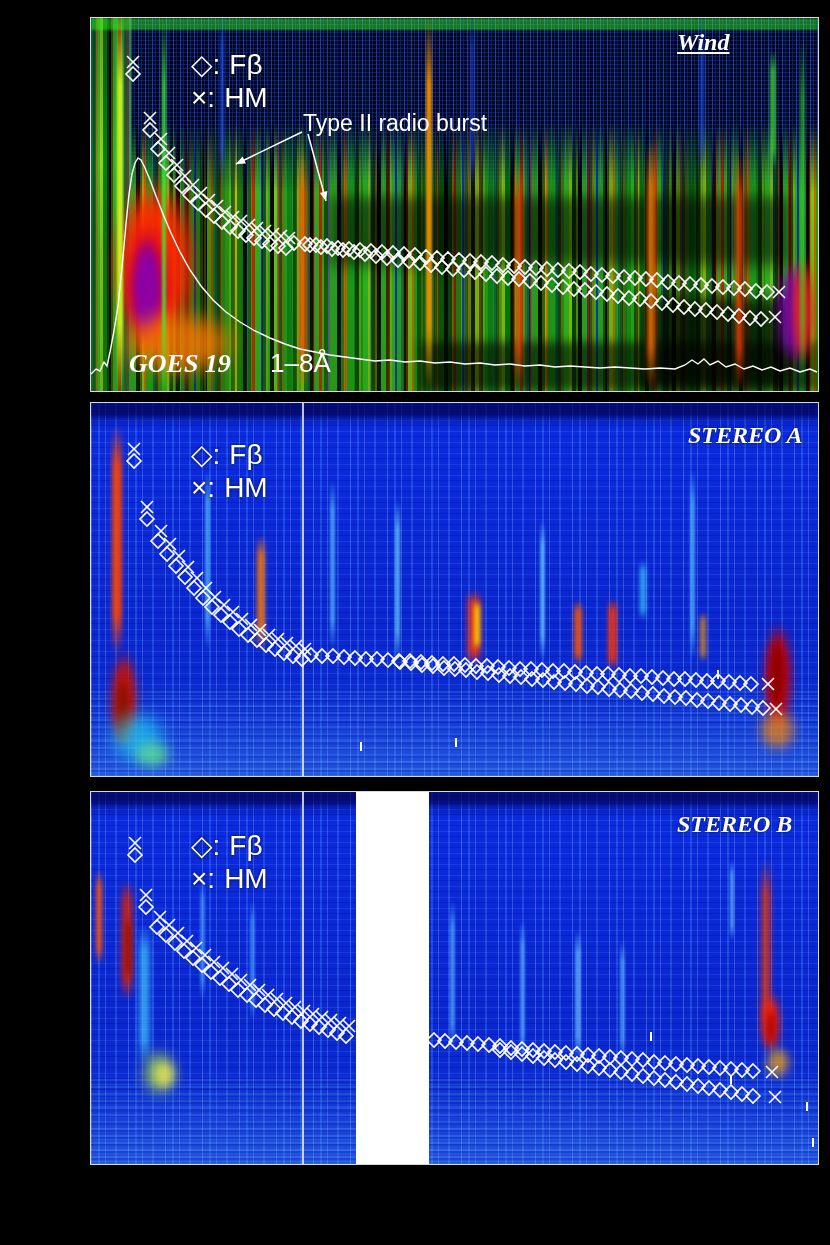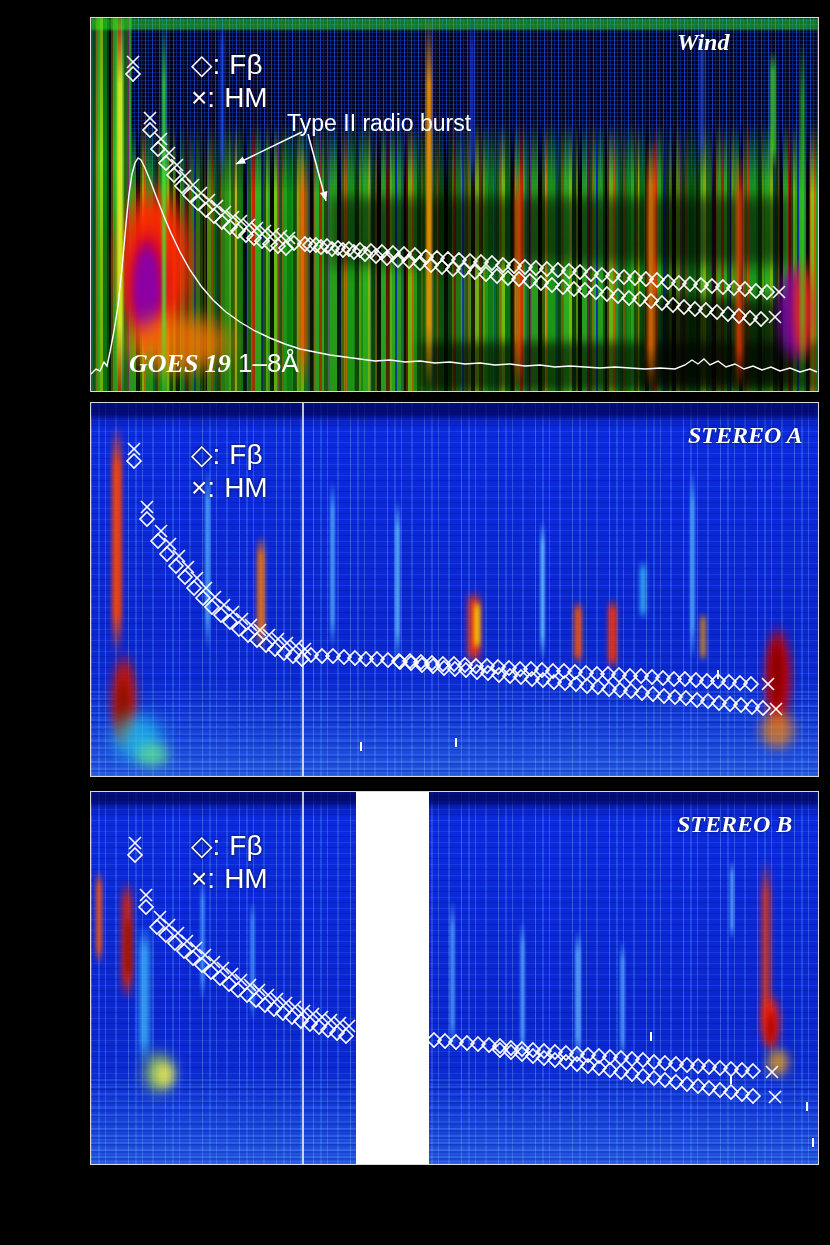--- a/index.html
+++ b/index.html
@@ -36,27 +36,27 @@
 
   .legend{position:absolute;color:#fff;font-size:28px;line-height:33px;white-space:nowrap;
           text-shadow:0 0 3px rgba(0,0,0,.8);}
   #panel-0 .legend{left:100px;top:30px;}
   #panel-1 .legend{left:100px;top:35px;}
   #panel-2 .legend{left:100px;top:37px;}
   .legend .glyph{margin-right:9px;}
   .panel-label{position:absolute;color:#fff;font-family:"Liberation Serif",serif;
           font-weight:bold;font-style:italic;font-size:24px;white-space:nowrap;
           text-shadow:0 0 3px rgba(0,0,0,.7);}
-  #panel-0 .panel-label{left:586px;top:11px;}
+  #panel-0 .panel-label{left:586px;top:11px;text-decoration:underline;}
   #panel-1 .panel-label{left:597px;top:19px;}
   #panel-2 .panel-label{left:586px;top:19px;}
-  .typeii{position:absolute;left:196px;top:92px;color:#fff;font-size:23px;white-space:nowrap;}
+  .typeii{position:absolute;left:212px;top:92px;color:#fff;font-size:23px;white-space:nowrap;}
   .goes{position:absolute;left:38px;top:330px;color:#fff;white-space:nowrap;font-size:26px;}
   .goes-i{font-family:"Liberation Serif",serif;font-weight:bold;font-style:italic;}
-  .goes-p{font-family:"Liberation Sans",sans-serif;}
+  .goes-p{font-family:"Liberation Sans",sans-serif;margin-left:32px;}
 </style>
 </head>
 <body>
 
 <div class="stage">
 
   <div class="panel" id="panel-0">
     <div class="tex base-wind"></div>
     <div class="spec-top"></div>
     <div class="features">

